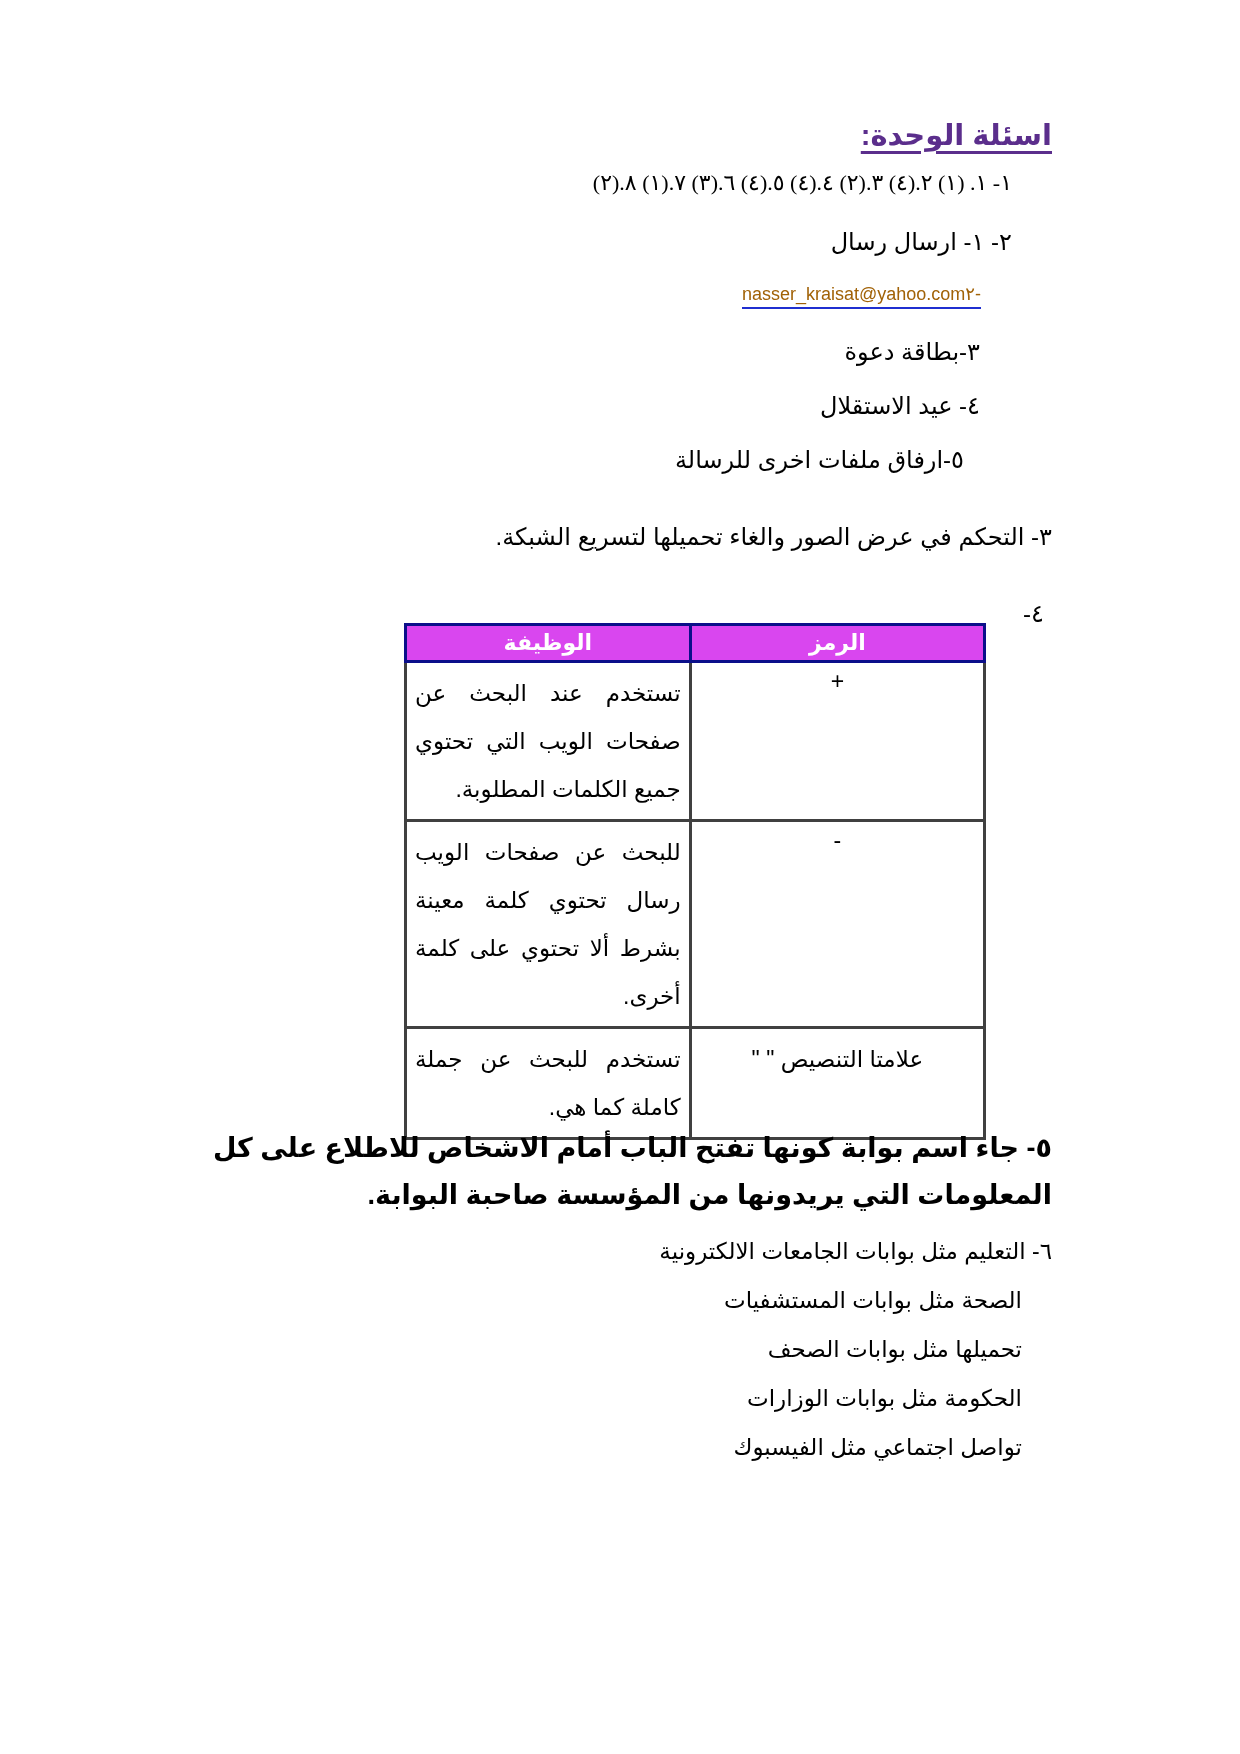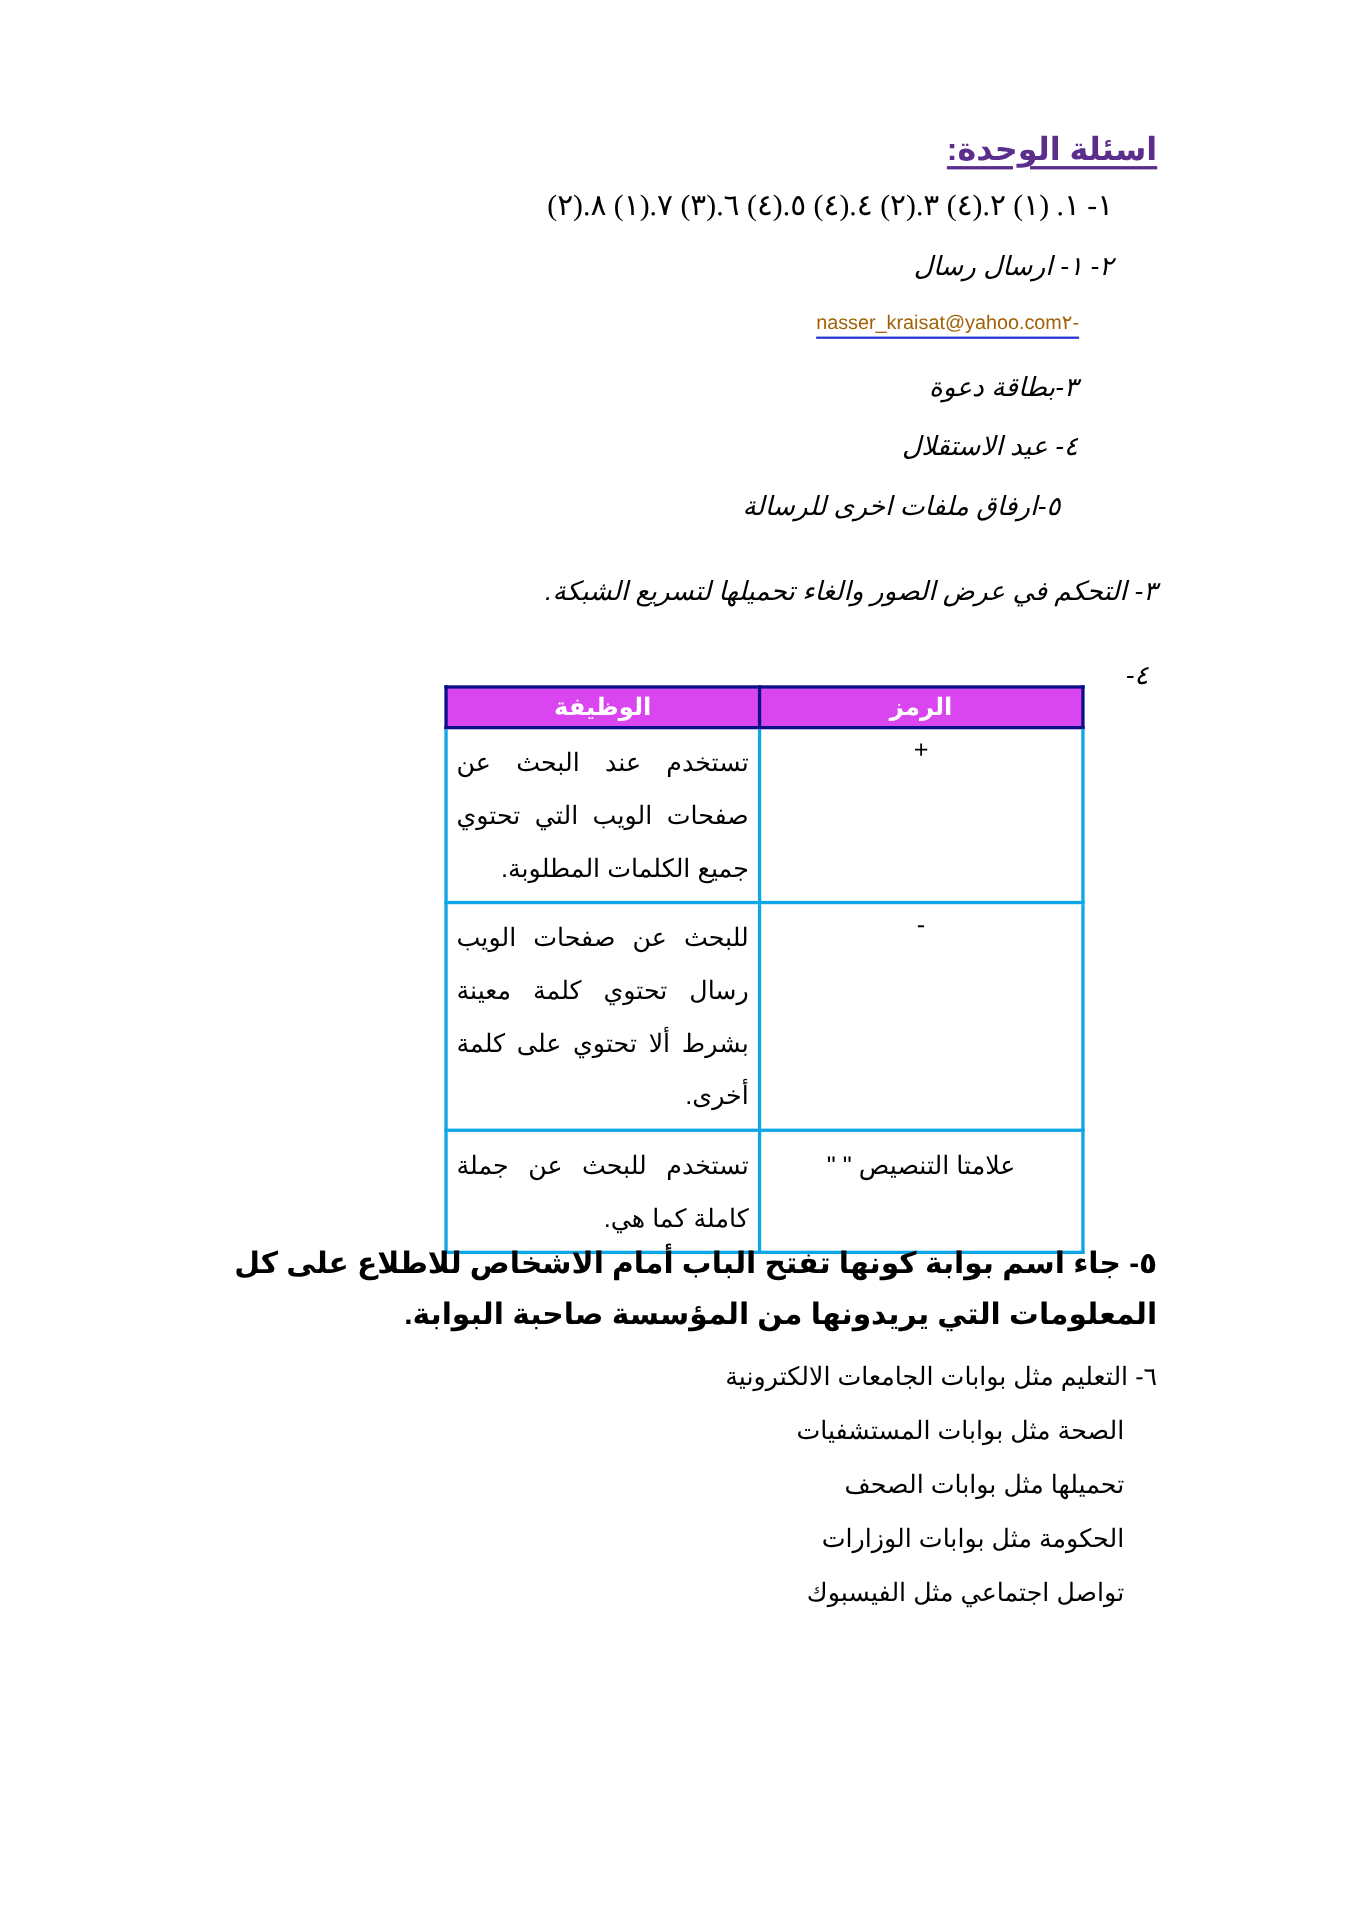--- a/index.html
+++ b/index.html
@@ -1,25 +1,25 @@
 <!DOCTYPE html>
 <html><head>
   <meta charset="utf-8">
   <style>
     html, body { margin: 0; padding: 0; background: #ffffff; }
     body { width: 1240px; height: 1754px; position: relative; overflow: hidden; font-family: "Liberation Sans", "DejaVu Sans", sans-serif; color: #000; }
     .rtl { direction: rtl; unicode-bidi: embed; }
     .abs { position: absolute; }
     .title { right: 188px; top: 118px; font-size: 29px; font-weight: bold; color: #5b2e8c; text-decoration: underline; text-decoration-thickness: 3px; text-underline-offset: 6px; white-space: nowrap; text-align: right; }
-    .q1 { right: 228px; top: 170px; font-family: "Liberation Serif", "DejaVu Serif", serif; font-size: 27px; white-space: nowrap; margin-left: 28px; }
-    .line { font-size: 24px; white-space: nowrap; font-style: italic; }
+    .q1 { right: 228px; top: 170px; font-family: "Liberation Serif", "DejaVu Serif", serif; font-size: 22px; white-space: nowrap; margin-left: 28px; }
+    .line { font-size: 24px; white-space: nowrap; }
     .email { right: 259px; top: 283px; font-size: 18px; color: #a16207; border-bottom: 2px solid #1f2fd0; padding-bottom: 2px; white-space: nowrap; direction: ltr; }
     table.sym { position: absolute; left: 404px; top: 623px; width: 582px; border-collapse: collapse; direction: rtl; }
     table.sym th { background: #d946ef; color: #fff; font-size: 22px; font-weight: bold; height: 34px; border: 3px solid #0b0f8a; padding: 0; }
-    table.sym td { border: 3px solid #0ea5e9; font-size: 23px; vertical-align: top; padding: 6px 8px 6px 8px; line-height: 48px; }
+    table.sym td { border: 3px solid #404040; font-size: 23px; vertical-align: top; padding: 6px 8px 6px 8px; line-height: 48px; }
     table.sym td.symcell { width: 280px; text-align: center; }
     table.sym td.fncell { text-align: justify; text-align-last: right; width: 270px; }
     .q5 { right: 188px; left: 185px; top: 1125px; font-size: 27px; font-weight: bold; line-height: 47px; }
     .q6 { font-size: 23px; white-space: nowrap; }
   </style>
 </head>
 <body>
 
 <div class="abs rtl title">اسئلة الوحدة:</div>
 

